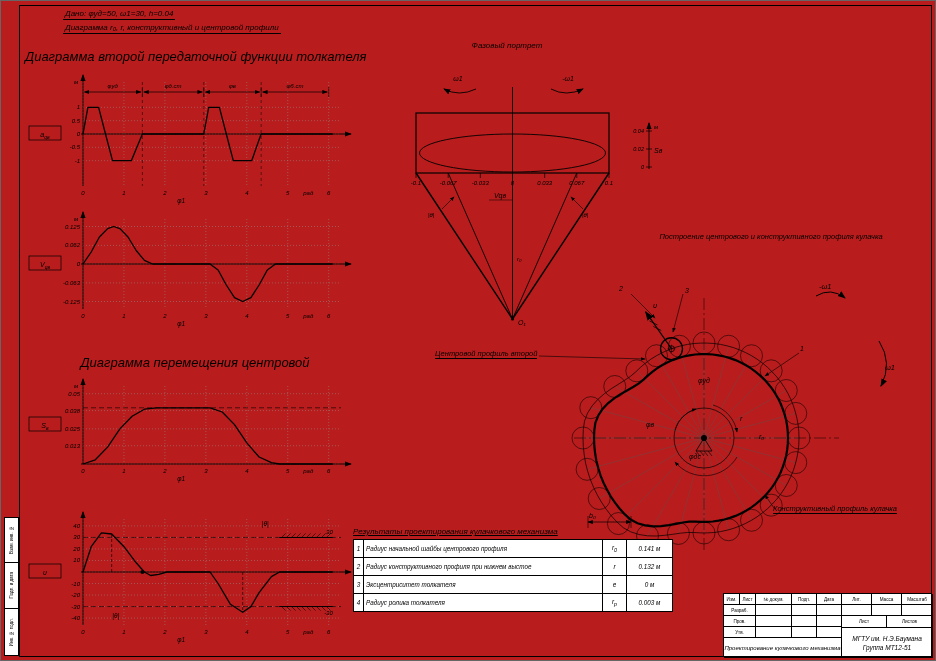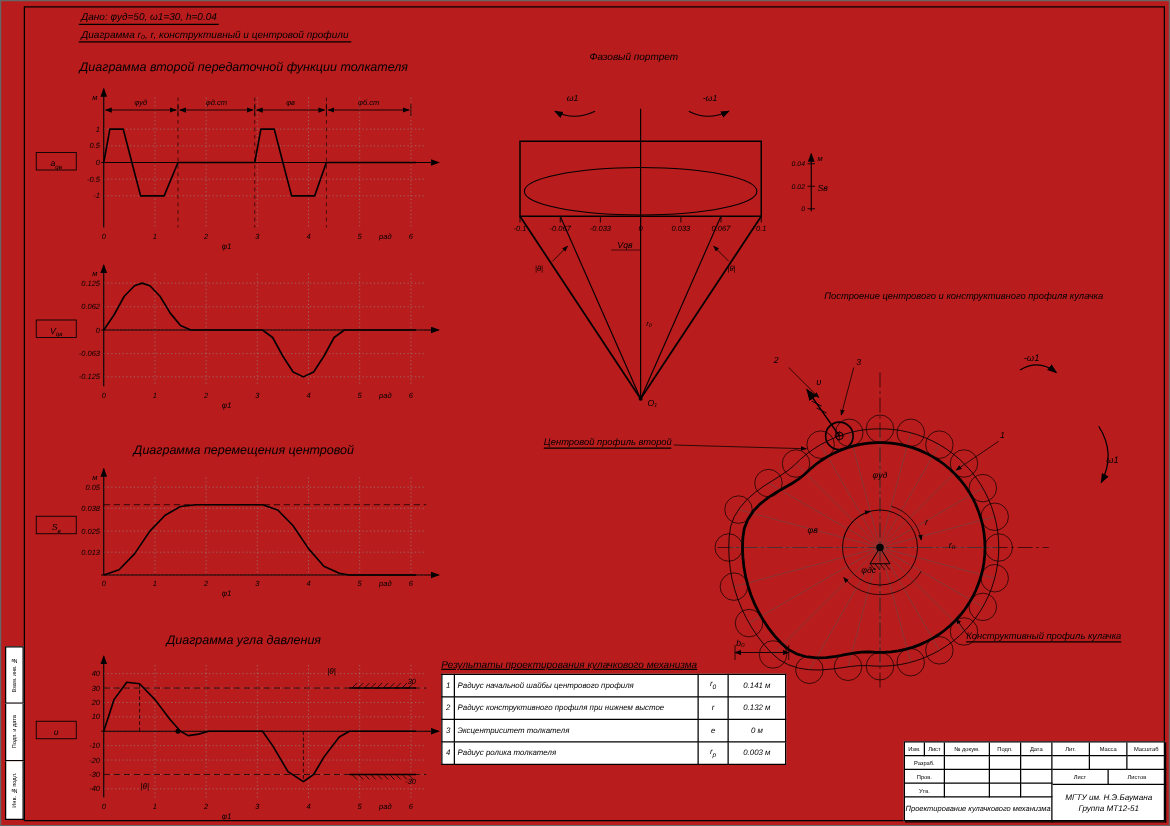--- a/index.html
+++ b/index.html
@@ -4,31 +4,31 @@
 <style>
   *{margin:0;padding:0;box-sizing:border-box}
   html,body{background:#d8d8d8}
   body{font-family:"Liberation Sans","DejaVu Sans",sans-serif;color:#000}
   #sheet{position:relative;width:936px;height:661px;background:#b91c1c;border:1px solid #666;overflow:hidden}
   .inner-frame{position:absolute;left:18px;top:4px;width:913px;height:652px;border:1.4px solid #000;pointer-events:none}
   .hline{font-size:8px;font-style:italic}
   .hline>div{display:table;border-bottom:0.9px solid #000;padding:0 2px 1px 2px}
   .ct{position:absolute;font-size:8px;font-style:italic;text-align:center}
   .chart{position:absolute;width:340px}
-  .chart .ct2{font-size:10px;font-style:italic;text-align:center;margin-bottom:2px;white-space:nowrap}
+  .chart .ct2{font-size:13px;font-style:italic;text-align:center;margin-bottom:2px;white-space:nowrap}
   .lbl{position:absolute;font-size:7.5px;font-style:italic;white-space:nowrap}
   .lbl.u{border-bottom:0.8px solid #000;padding-bottom:0px}
   .lbl.sm{font-size:7px}
   svg{position:absolute;overflow:visible}
   svg text{fill:#000;font-family:"Liberation Sans","DejaVu Sans",sans-serif}
   .t55{font-size:5.5px;font-style:italic}
   .t6{font-size:6px;font-style:italic}
   .t7{font-size:7px;font-style:italic}
   .chart svg{position:static;display:block}
-  #results{position:absolute;left:352px;top:526px;width:276px}
+  #results{position:absolute;left:352px;top:526px;width:320px}
   #results .rt{font-size:8px;font-style:italic;text-decoration:underline;margin-bottom:3px;white-space:nowrap}
   #results table{border-collapse:collapse;width:100%;background:#fff}
   #results td{border:1px solid #000;font-size:6.3px;font-style:italic;padding:1px 2px;height:18px}
   .c-num{width:10px;text-align:center}
   .c-sym{width:24px;text-align:center}
   .c-val{width:46px;text-align:center}
   #tblock{position:absolute;left:722px;top:592px;width:209px;height:64px;border:1.5px solid #000;background:#fff}
   .tb-c{position:absolute;border-right:0.7px solid #000;border-bottom:0.7px solid #000;font-size:4.6px;display:flex;align-items:center;justify-content:center;text-align:center;overflow:hidden}
   .tb-name{font-size:6px;font-style:italic}
   .tb-org{flex-direction:column;font-size:6.5px;font-style:italic;line-height:9px}
@@ -203,21 +203,20 @@
         <text x="55" y="58.86486486486486" text-anchor="end" font-size="6" font-style="italic">0.025</text>
         <text x="55" y="75.72972972972973" text-anchor="end" font-size="6" font-style="italic">0.013</text>
         <text x="53" y="16" text-anchor="end" font-size="6" font-style="italic">м</text>
         <rect x="4" y="45" width="32" height="14" fill="none" stroke="#000" stroke-width="0.7"></rect>
         <text x="20" y="56" text-anchor="middle" font-size="7" font-style="italic"><tspan>S</tspan><tspan dy="2" font-size="5">в</tspan></text>
         <line x1="58" y1="35.78378378378379" x2="316" y2="35.78378378378379" stroke="#000" stroke-width="0.6" stroke-dasharray="5,3"></line>
         <polyline points="58.0,92.0 70.3,87.8 82.6,75.1 94.9,56.9 107.1,44.2 119.4,37.2 131.7,35.8 185.0,35.8 197.2,40.0 209.5,52.6 221.8,70.9 234.1,85.0 246.4,90.6 254.6,92.0 307.8,92.0" fill="none" stroke="#000" stroke-width="1.3" stroke-linejoin="round"></polyline>
       </svg>
     </div>
   <div class="chart" id="c4" style="left:24px;top:506px">
-    <div class="ct2">Диаграмма угла давления</div>
   <svg width="340" height="148">
         <defs>
           <marker id="ae3" markerWidth="9" markerHeight="8" refX="7" refY="3" orient="auto">
             <path d="M0,0 L8,3 L0,6 Z"></path>
           </marker>
           <marker id="as3" markerWidth="9" markerHeight="8" refX="7" refY="3" orient="auto-start-reverse">
             <path d="M0,0 L8,3 L0,6 Z"></path>
           </marker>
         </defs>
         <line x1="58" y1="12" x2="58" y2="118" stroke="#909090" stroke-width="0.5" stroke-dasharray="1,2"></line>

